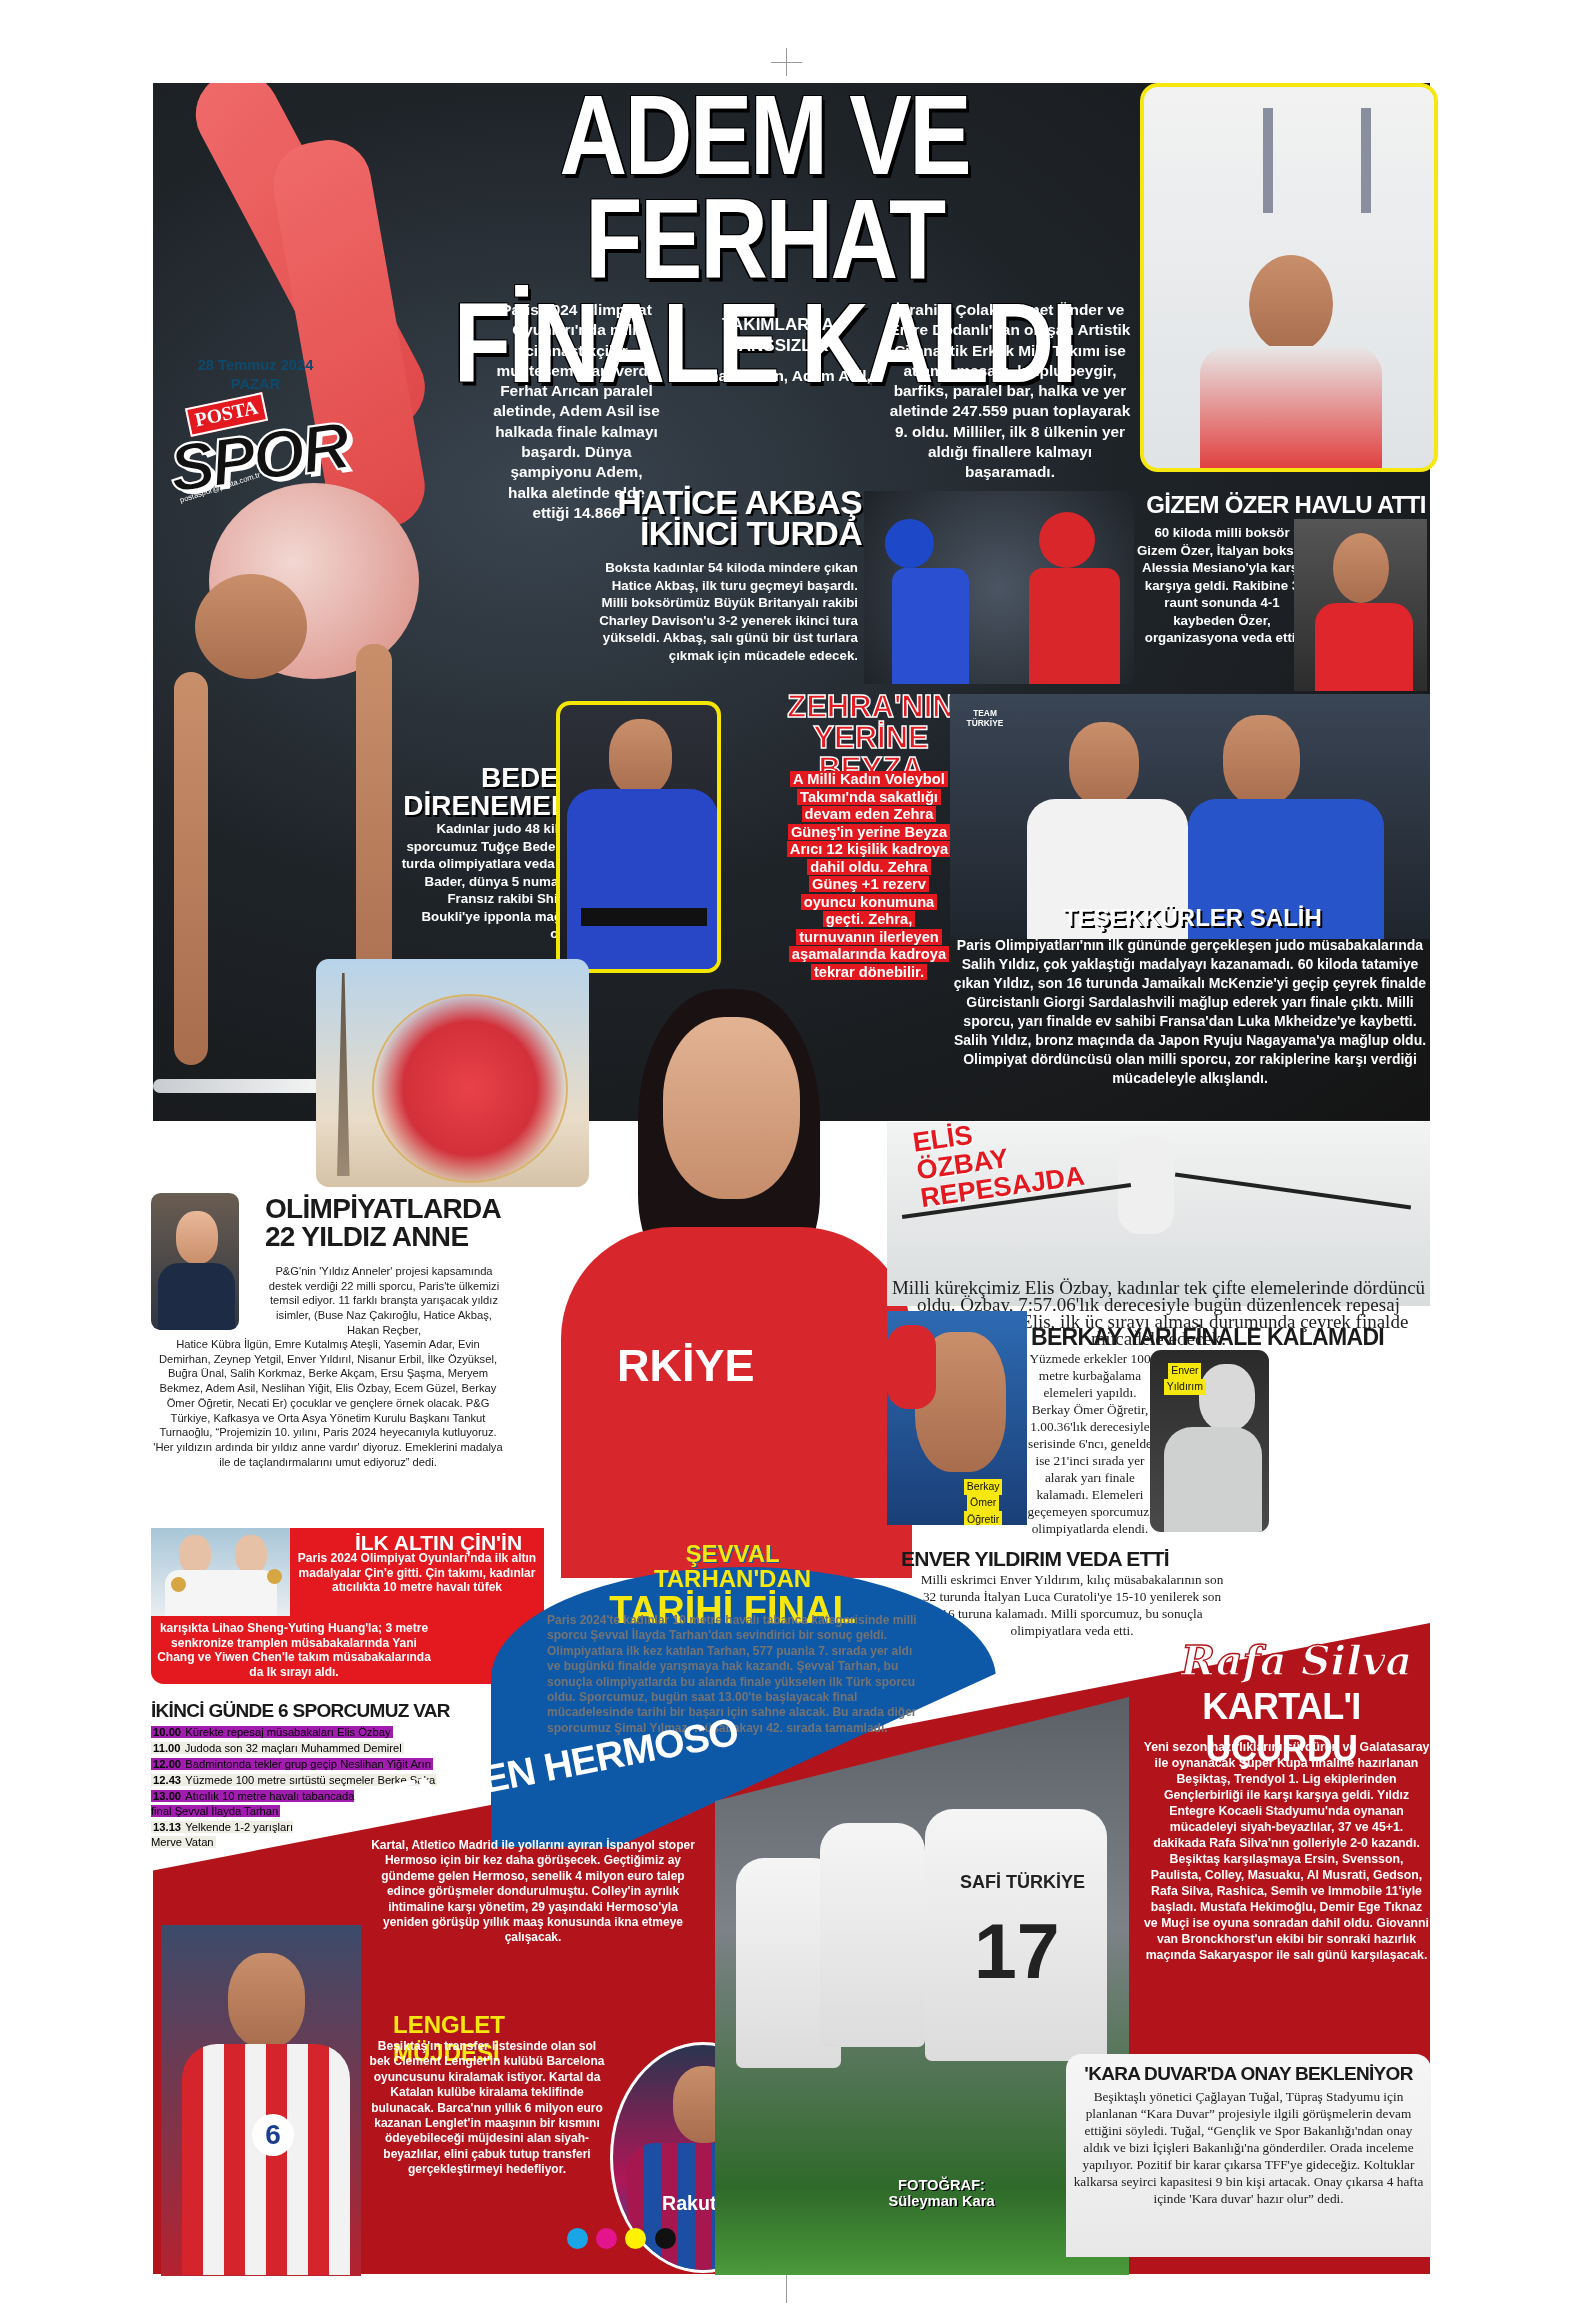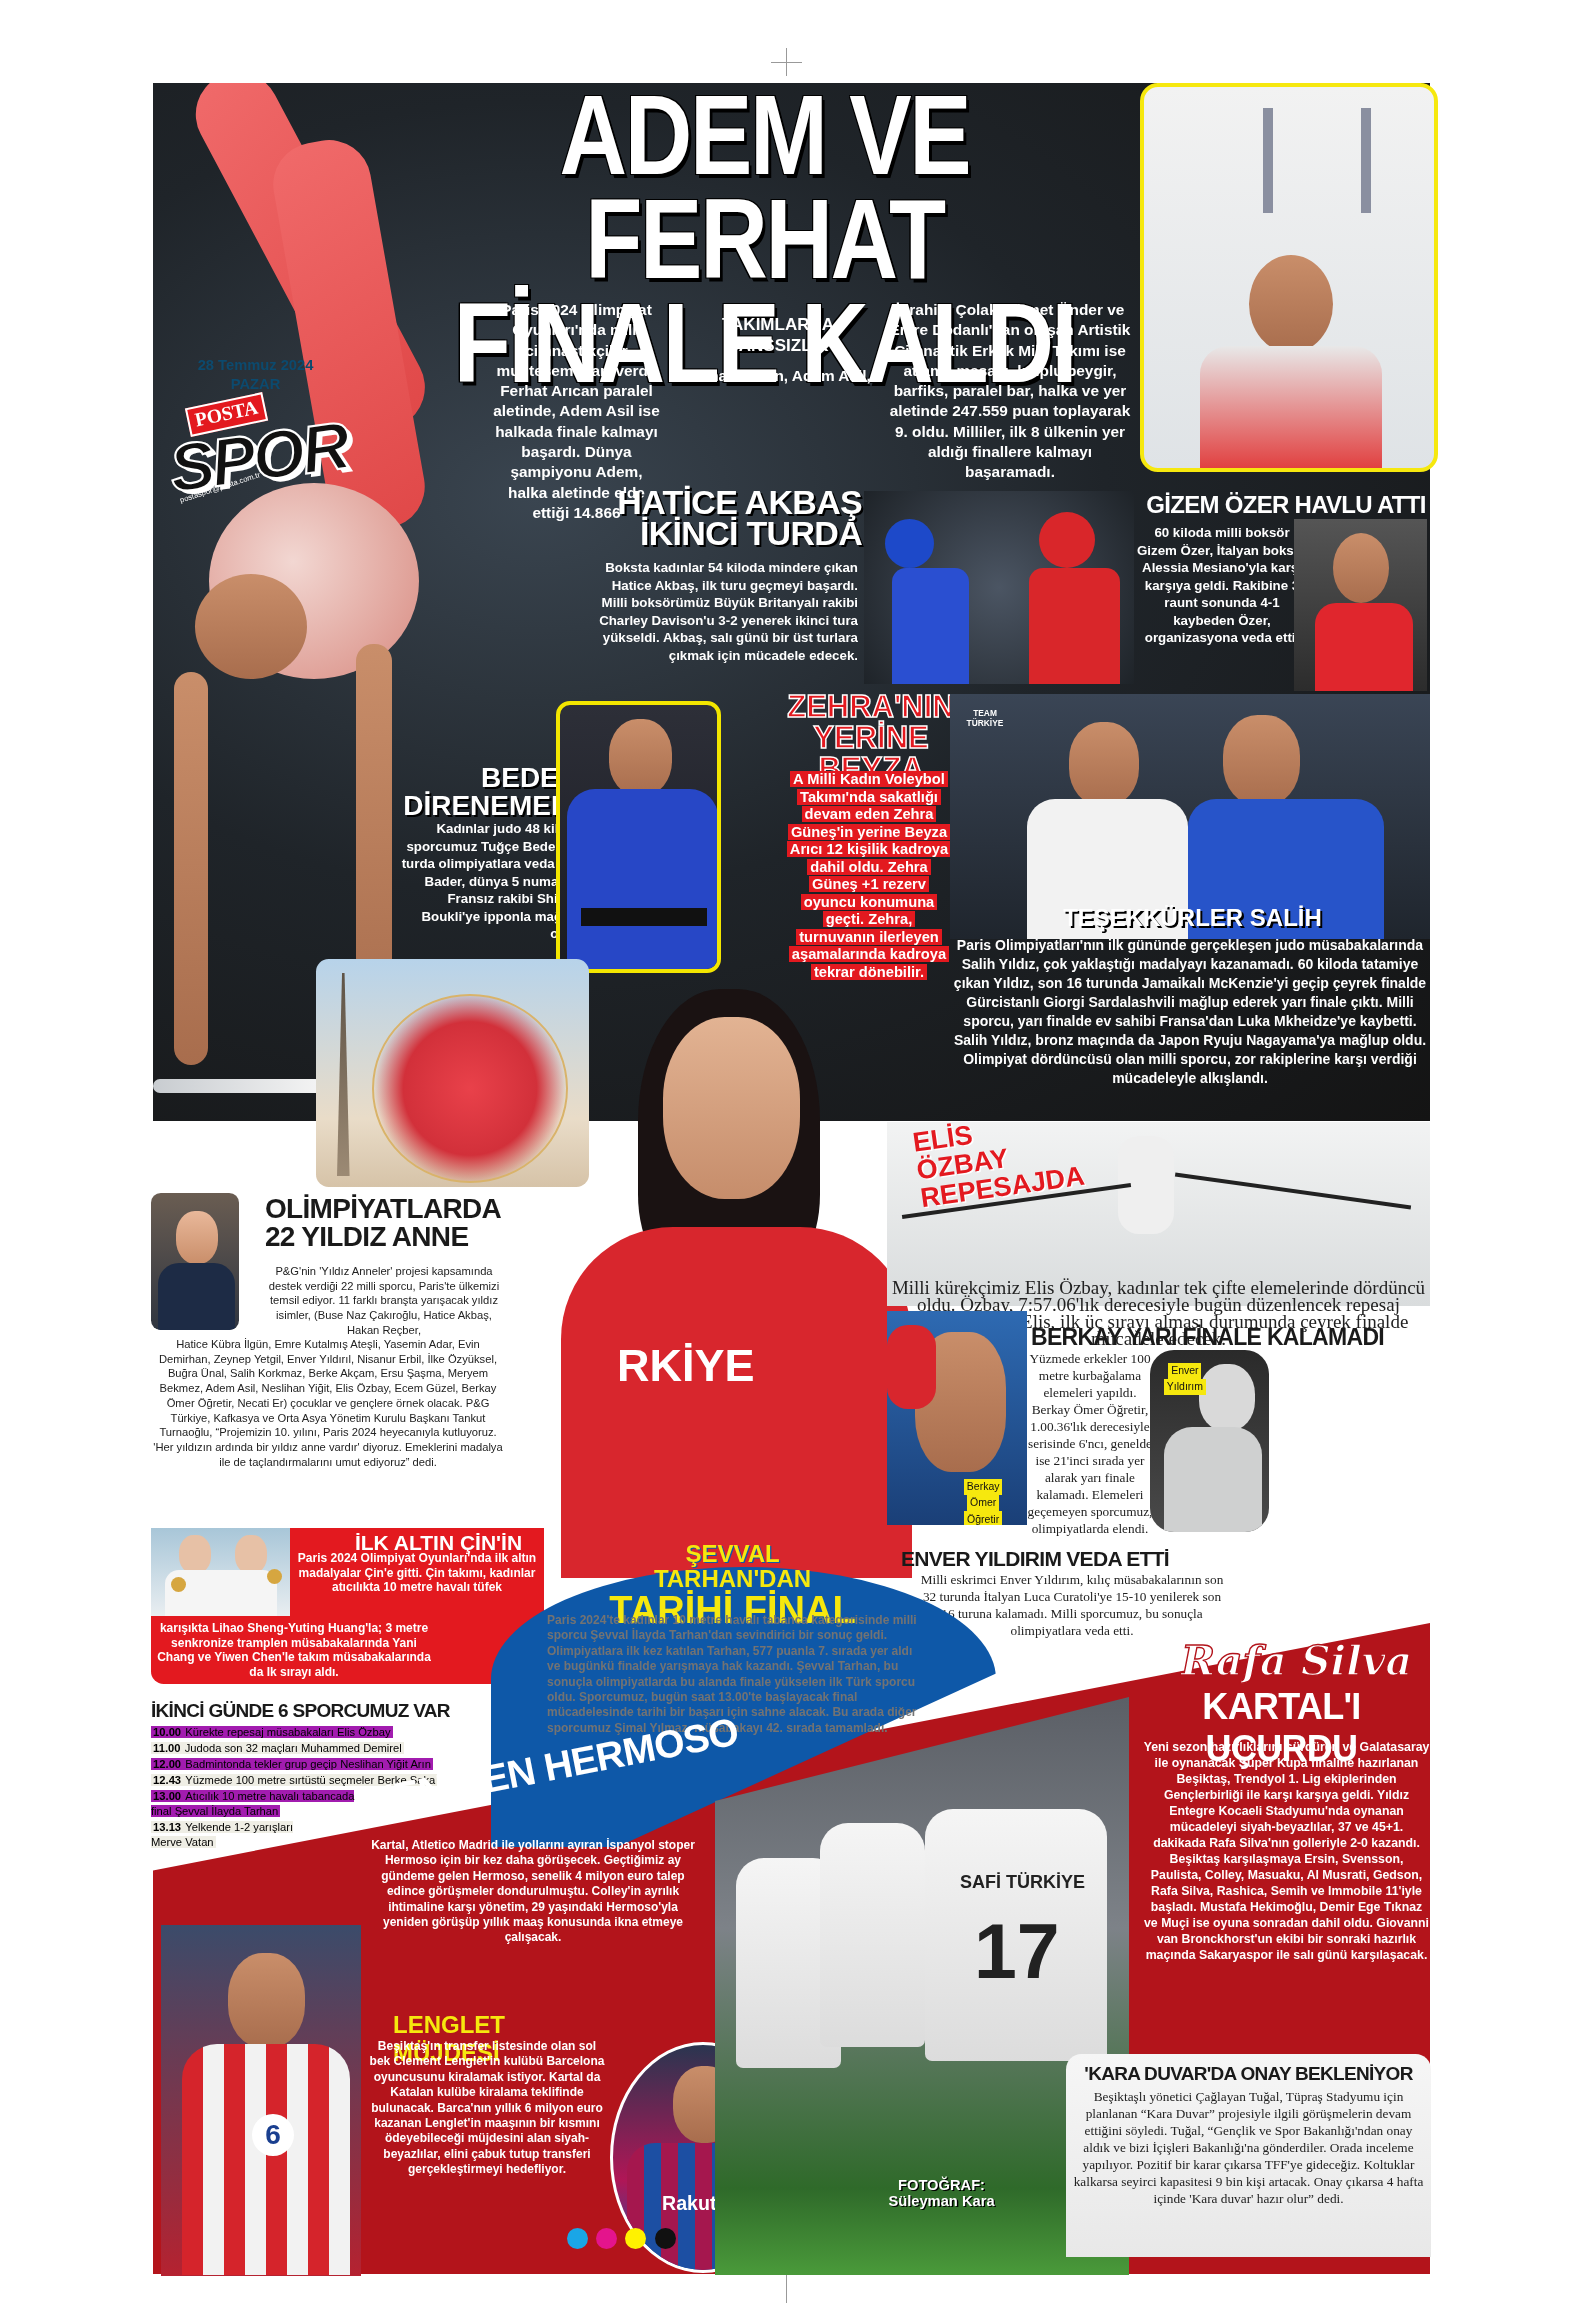--- a/index.html
+++ b/index.html
@@ -81,21 +81,21 @@
 
   
   #elis-panel { left: 887px; top: 1122px; width: 543px; height: 184px; background: linear-gradient(180deg,#f2f3f3,#d9dcdd); overflow:hidden; }
   #elis-title { left: 911px; top: 1129px; width: 119px; color:#e3191f; font-weight:900; font-size: 27px; line-height: 28px; transform: rotate(-8deg); transform-origin: left top; text-shadow: 1.4px 1.4px 0 #fff; }
   #elis-body { left: 887px; top: 1252px; width: 543px; text-align:center; font-size: 19px; line-height: 17px; color:#222;margin-top:27px; }
 
   
   #berkay-photo { left: 887px; top: 1311px; width: 140px; height: 214px; background: linear-gradient(180deg,#2e6ab2,#1a3f77); overflow:hidden; }
   #berkay-title { left: 1031px; top: 1324px; width: 400px; font-weight:900; font-size: 23px; color:#1a1a1a; letter-spacing:-0.7px; }
   #berkay-body { left: 1025px; top: 1350px; width: 130px; text-align:center; font-size: 13.3px; line-height: 17px; color:#222; }
-  #enver-photo { left: 1150px; top: 1350px; width: 119px; height: 182px; border-radius: 24px; background: linear-gradient(180deg,#2a2a2a,#4a4a4a); overflow:hidden; }
+  #enver-photo { left: 1150px; top: 1350px; width: 119px; height: 182px; border-radius: 11px; background: linear-gradient(180deg,#2a2a2a,#4a4a4a); overflow:hidden; }
   .yl { background:#f6e80e; color:#111; font-size: 10.5px; line-height: 13.3px; padding: 1.4px 2.8px; display:inline-block; }
 
   
   #enver-title { left: 901px; top: 1547px; width: 351px; font-weight:900; font-size: 21px; color:#1a1a1a; letter-spacing:-0.7px; }
   #enver-body { left: 918px; top: 1571px; width: 308px; font-size: 13.3px; line-height: 17px; color:#222; text-align:center; }
 
   
   #pg-photo { left: 151px; top: 1193px; width: 88px; height: 137px; border-radius: 9.8px; background: linear-gradient(180deg,#6a5d52,#2f3540); overflow:hidden; }
   #pg-title { left: 265px; top: 1195px; width: 252px; font-weight:900; font-size: 28px; line-height: 28px; color:#1a1a1a; letter-spacing:-0.7px;}
   #pg-body-top { left: 265px; top: 1264px; width: 238px; font-size: 11.2px; line-height: 14.7px; color:#222; text-align:center; }

